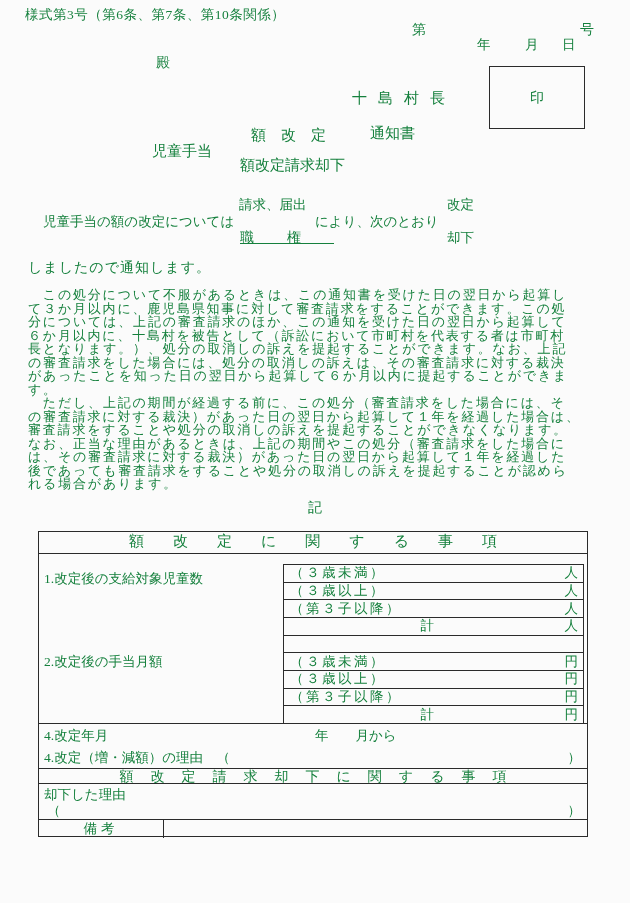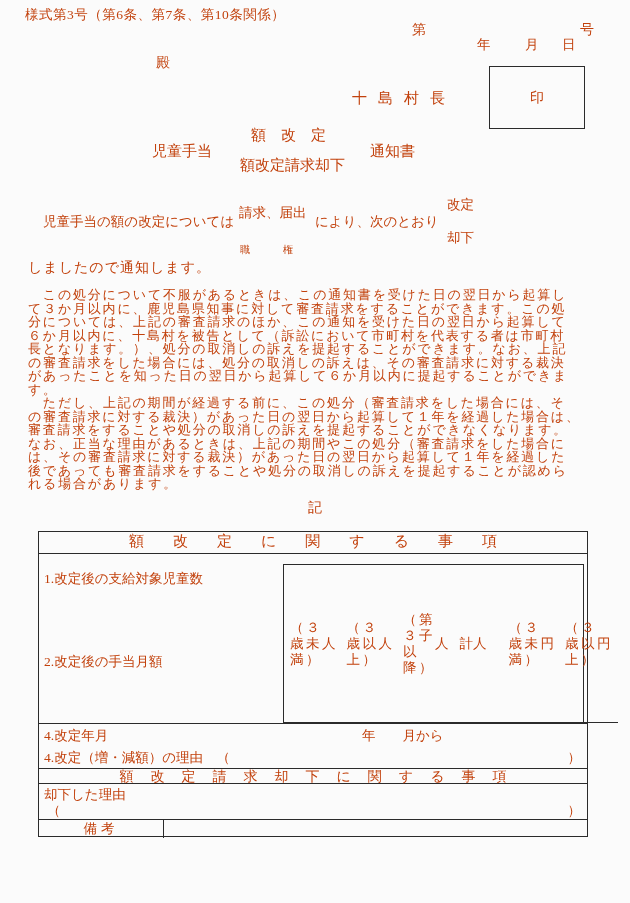--- a/index.html
+++ b/index.html
@@ -1,41 +1,41 @@
 <!DOCTYPE html>
 <html><head>
 <meta charset="utf-8">
 <style>
   html,body{margin:0;padding:0;background:#fbfbfb;}
   .page{
     position:relative;width:618px;height:903px;background:#fbfbfb;
     font-family:"Liberation Serif","DejaVu Serif",serif;
-    color:#c2410c;overflow:hidden;
+    color:#15803d;overflow:hidden;
   }
   .abs{position:absolute;white-space:nowrap;}
   .form-number{left:25px;top:6px;font-size:13.5px;letter-spacing:.5px;}
   .docnum-dai{left:412px;top:21px;font-size:14px;}
   .docnum-go{left:580px;top:21px;font-size:14px;}
   .date-y{left:477px;top:36px;font-size:13.5px;}
   .date-m{left:525px;top:36px;font-size:13.5px;}
   .date-d{left:562px;top:36px;font-size:13.5px;}
   .dono{left:156px;top:54px;font-size:14px;}
   .issuer{left:352px;top:89px;font-size:15px;letter-spacing:11px;}
   .sealbox{
     position:absolute;left:489px;top:66px;width:94px;height:61px;
     border:1px solid #2b2b2b;display:flex;align-items:center;justify-content:center;
     font-size:14px;
   }
   .title-left{left:152px;top:142px;font-size:15px;}
   .title-stack-top{left:251px;top:126px;font-size:15px;letter-spacing:15px;}
   .title-stack-bottom{left:240px;top:156px;font-size:15px;}
-  .title-right{left:370px;top:142px;font-size:15px;}
+  .title-right{left:370px;top:124px;font-size:15px;}
   .lead-left{left:43px;top:213px;font-size:13.5px;}
-  .lead-s1top{left:239px;top:204px;font-size:13.5px;}
-  .lead-s1bot{left:240px;top:243px;font-size:10px;letter-spacing:33px;}
+  .lead-s1top{left:239px;top:196px;font-size:13.5px;}
+  .lead-s1bot{left:240px;top:229px;font-size:14px;letter-spacing:33px;text-decoration:underline;}
   .lead-mid{left:315px;top:213px;font-size:13.5px;}
   .lead-s2top{left:447px;top:196px;font-size:13.5px;}
   .lead-s2bot{left:447px;top:229px;font-size:13.5px;}
   .closing{left:28px;top:259px;font-size:14px;letter-spacing:1px;}
   .bodytext{
     position:absolute;left:28px;top:288px;width:560px;
     font-size:13px;line-height:13.5px;letter-spacing:1.8px;
     white-space:pre-wrap;
   }
   .ki{position:absolute;left:0;top:499px;width:630px;text-align:center;font-size:14px;}
@@ -50,33 +50,33 @@
   .hdr1{height:22px;font-size:15px;}
   .hdr1 span{letter-spacing:29px;margin-right:-29px;}
   .hdr2{height:15px;font-size:14px;line-height:15px;}
   .hdr2 span{letter-spacing:17px;margin-right:-17px;}
   .bigrow{height:170px;}
   .lbl1{position:absolute;left:5px;top:16px;}
   .lbl2{position:absolute;left:5px;top:99px;}
   .inner{
     position:absolute;left:244px;top:10px;width:301px;height:160px;
     border:1px solid #2b2b2b;box-sizing:border-box;
-    display:flex;flex-direction:row;
+    display:flex;flex-direction:column;
   }
   .irow{
     flex:1;display:flex;align-items:center;justify-content:space-between;
     border-bottom:1px solid #2b2b2b;box-sizing:border-box;
     padding:0 5px 0 6px;line-height:16px;
   }
   .irow:last-child{border-bottom:none;}
   .irow .ilabel{letter-spacing:2.5px;}
   .irow.center .ilabel{flex:1;text-align:center;letter-spacing:0;}
   .rowc{height:45px;}
   .rc-l1{position:absolute;left:5px;top:3px;}
-  .rc-v1{position:absolute;left:276px;top:3px;margin-left:47px;}
+  .rc-v1{position:absolute;left:276px;top:3px;}
   .rc-l2{position:absolute;left:5px;top:25px;}
   .rc-close{position:absolute;right:6px;top:25px;}
   .rowe{height:36px;}
   .re-l{position:absolute;left:5px;top:2px;}
   .re-open{position:absolute;left:8px;top:18px;}
   .re-close{position:absolute;right:6px;top:18px;}
   .rowf{height:18px;display:flex;}
   .rowf .bikou{
     width:125px;border-right:1px solid #2b2b2b;box-sizing:border-box;
     text-align:center;line-height:17px;letter-spacing:4px;

